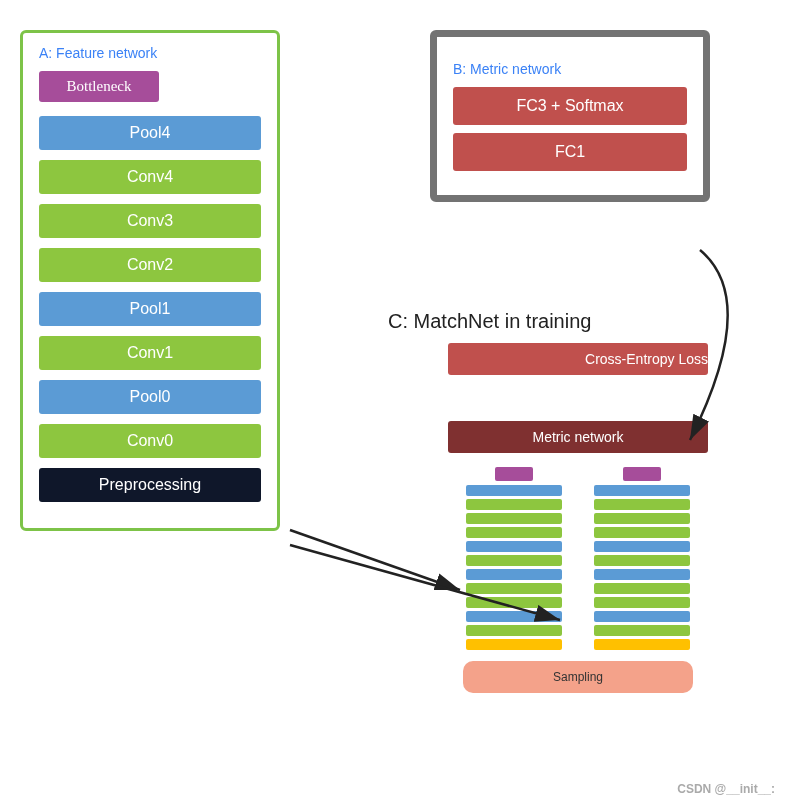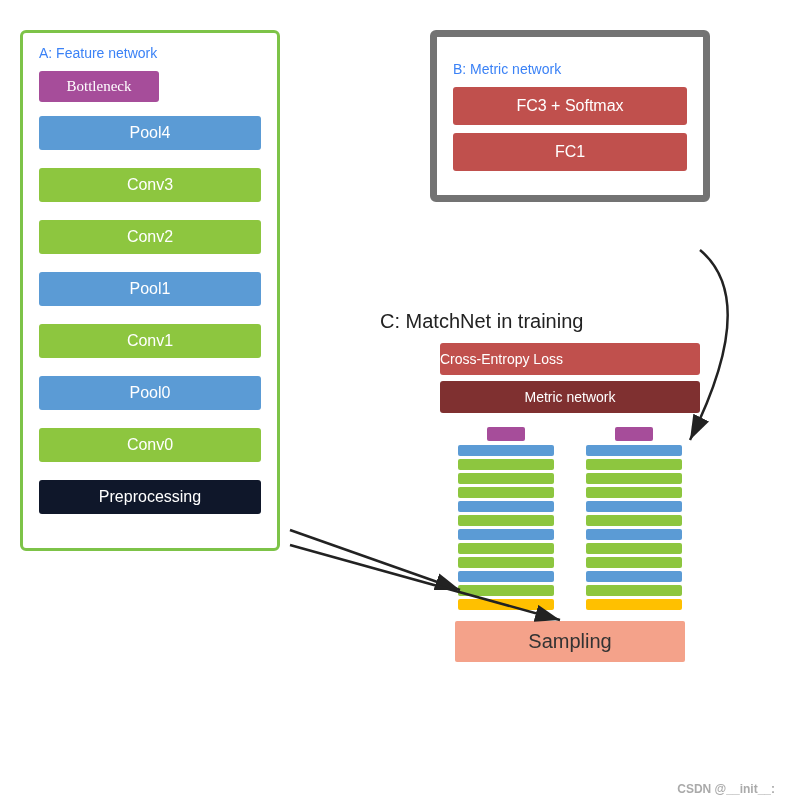--- a/index.html
+++ b/index.html
@@ -31,21 +31,21 @@
       background: #fff;
     }
 
     .layer-block {
       width: 100%;
       padding: 8px 0;
       text-align: center;
       color: #fff;
       font-size: 16px;
       border-radius: 3px;
-      margin-bottom: 18px;
+      margin-bottom: 10px;
     }
     .layer-block.green { background: #8dc63f; color: #fff; }
     .layer-block.blue { background: #5b9bd5; color: #fff; }
     .layer-block.yellow { background: #0f172a; color: #fff; }
     .layer-block.purple-small {
       background: #a64d9a;
       width: 120px;
       margin-left: 0;
       margin-bottom: 7px;
       padding: 7px 0;
@@ -77,21 +77,21 @@
       background: #c0504d;
       color: #fff;
       font-size: 16px;
       border-radius: 3px;
       margin-bottom: 8px;
     }
 
     
     #matchnet {
       position: absolute;
-      left: 380px;
+      left: 388px;
       top: 310px;
       width: 380px;
     }
 
     .matchnet-label {
       font-size: 20px;
       color: #222;
       margin-bottom: 10px;
     }
 
@@ -104,37 +104,38 @@
       display: flex;
       flex-direction: column;
       align-items: center;
       width: 100%;
       margin-bottom: 4px;
     }
 
     .cross-entropy-bar {
       background: #c0504d;
       color: #fff;
-      text-align: left;
+      text-align: right;
       width: 260px;
       padding: 8px 0;
       border-radius: 3px;
       font-size: 14px;
       margin-bottom: 6px;
     }
 
     .metric-net-bar {
       background: #7f3030;
       color: #fff;
       text-align: center;
       width: 260px;
       padding: 8px 0;
       border-radius: 3px;
       font-size: 14px;
       margin-bottom: 10px;
+      margin-top: 40px;
     }
 
     
     .twin-columns {
       display: flex;
       justify-content: center;
       gap: 28px;
       margin-top: 2px;
     }
 
@@ -174,22 +175,22 @@
       border-radius: 2px;
       margin-bottom: 3px;
     }
 
     .sampling-bar {
       text-align: center;
       width: 230px;
       padding: 9px 0;
       background: #f4a28a;
       color: #333;
-      font-size: 20px;
-      border-radius: 2px;
+      font-size: 12px;
+      border-radius: 10px;
       margin-top: 8px;
       margin-left: auto;
       margin-right: auto;
     }
 
     
     #arrows-svg {
       position: absolute;
       top: 0;
       left: 0;
@@ -210,20 +211,21 @@
   </style>
 </head>
 <body>
 
 <div id="feature-network">
   <div class="section-label">A: Feature network</div>
   <div class="bottleneck-row">
     <span class="layer-block purple-small">Bottleneck</span>
   </div>
   <div class="layer-block blue">Pool4</div>
+  <div class="layer-block green">Conv4</div>
   <div class="layer-block green">Conv3</div>
   <div class="layer-block green">Conv2</div>
   <div class="layer-block blue">Pool1</div>
   <div class="layer-block green">Conv1</div>
   <div class="layer-block blue">Pool0</div>
   <div class="layer-block green">Conv0</div>
   <div class="layer-block yellow">Preprocessing</div>
 </div>
 
 <div id="metric-network">

